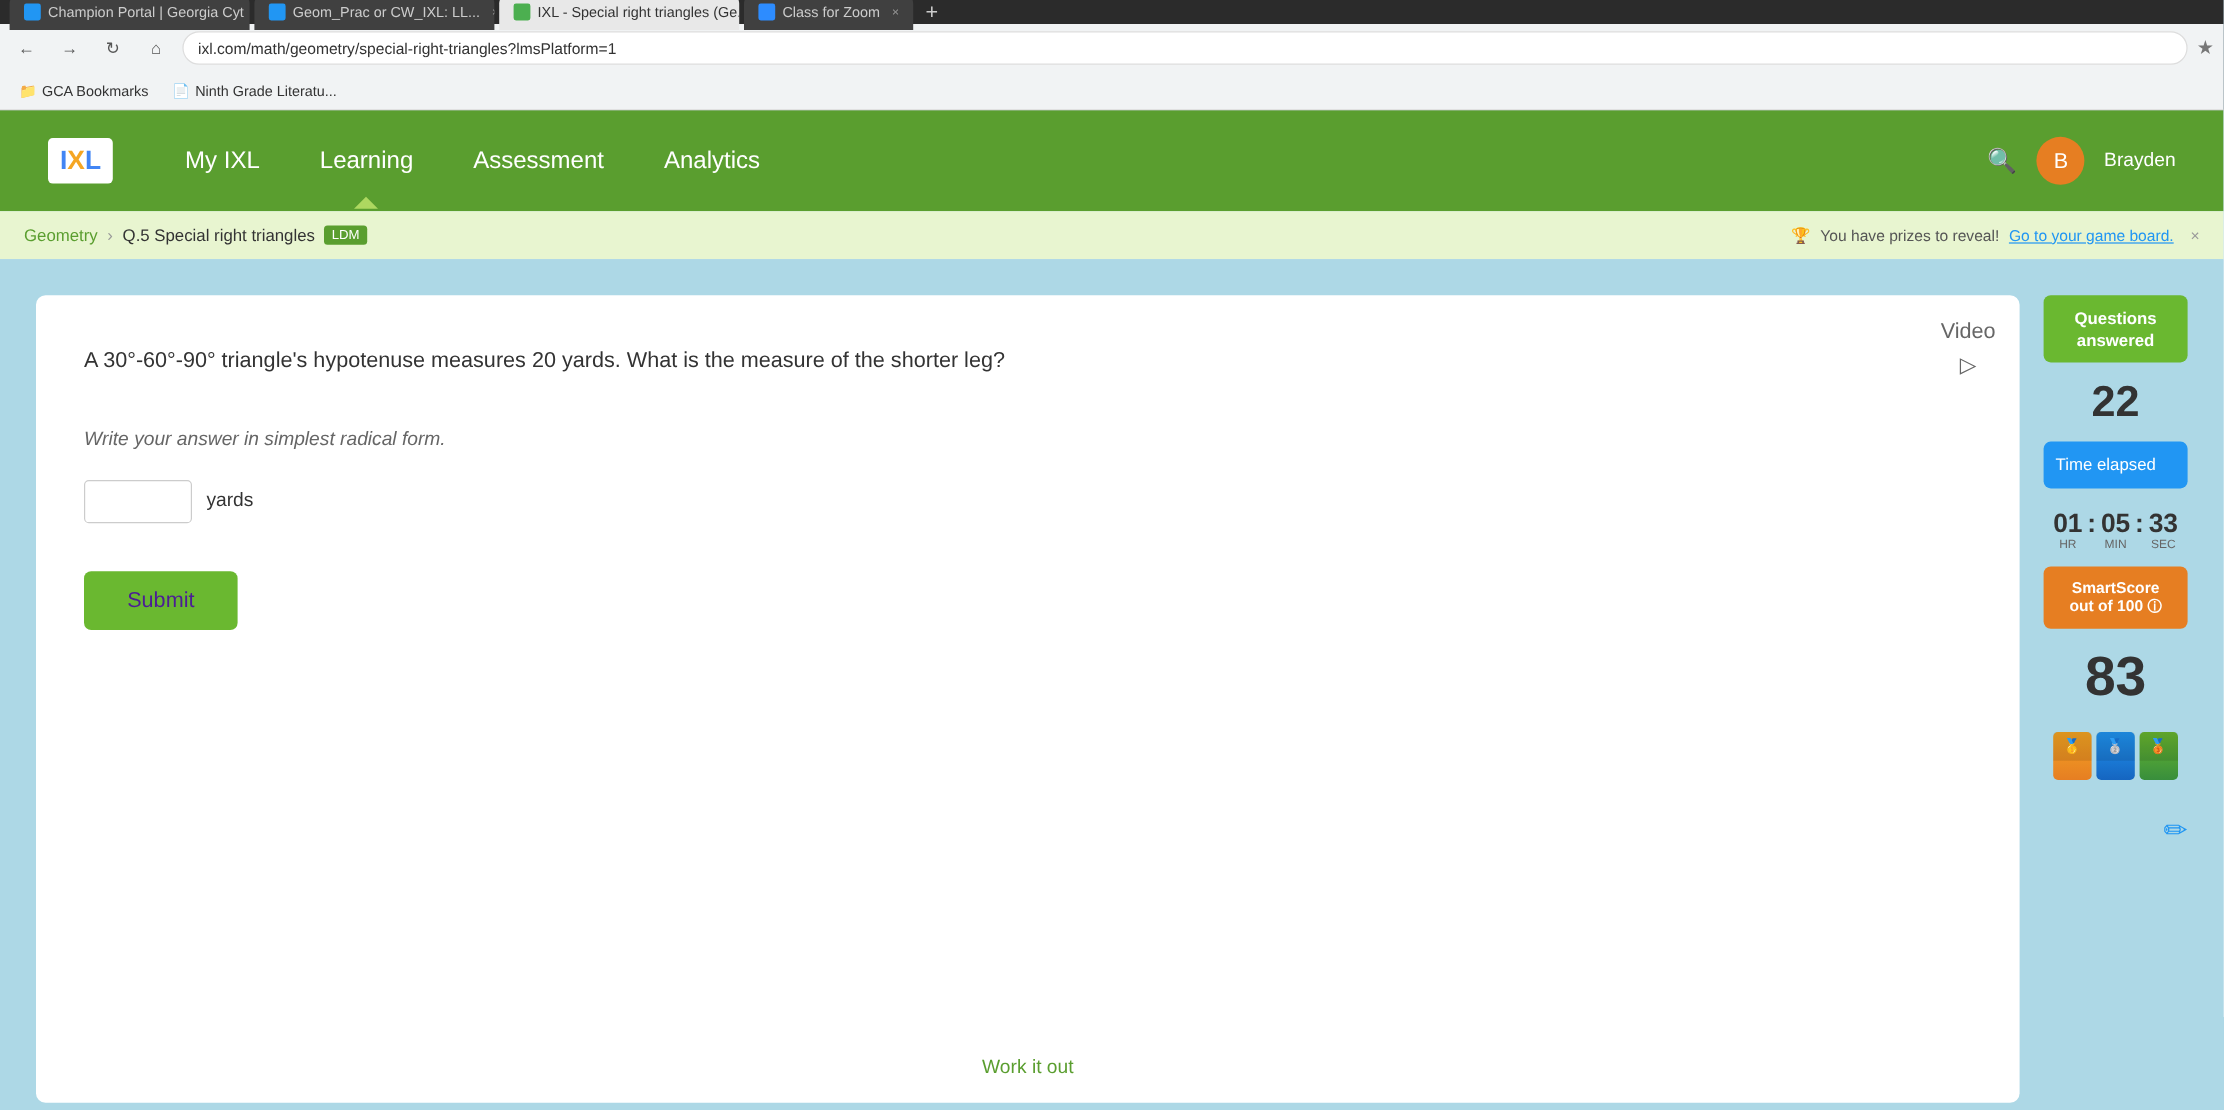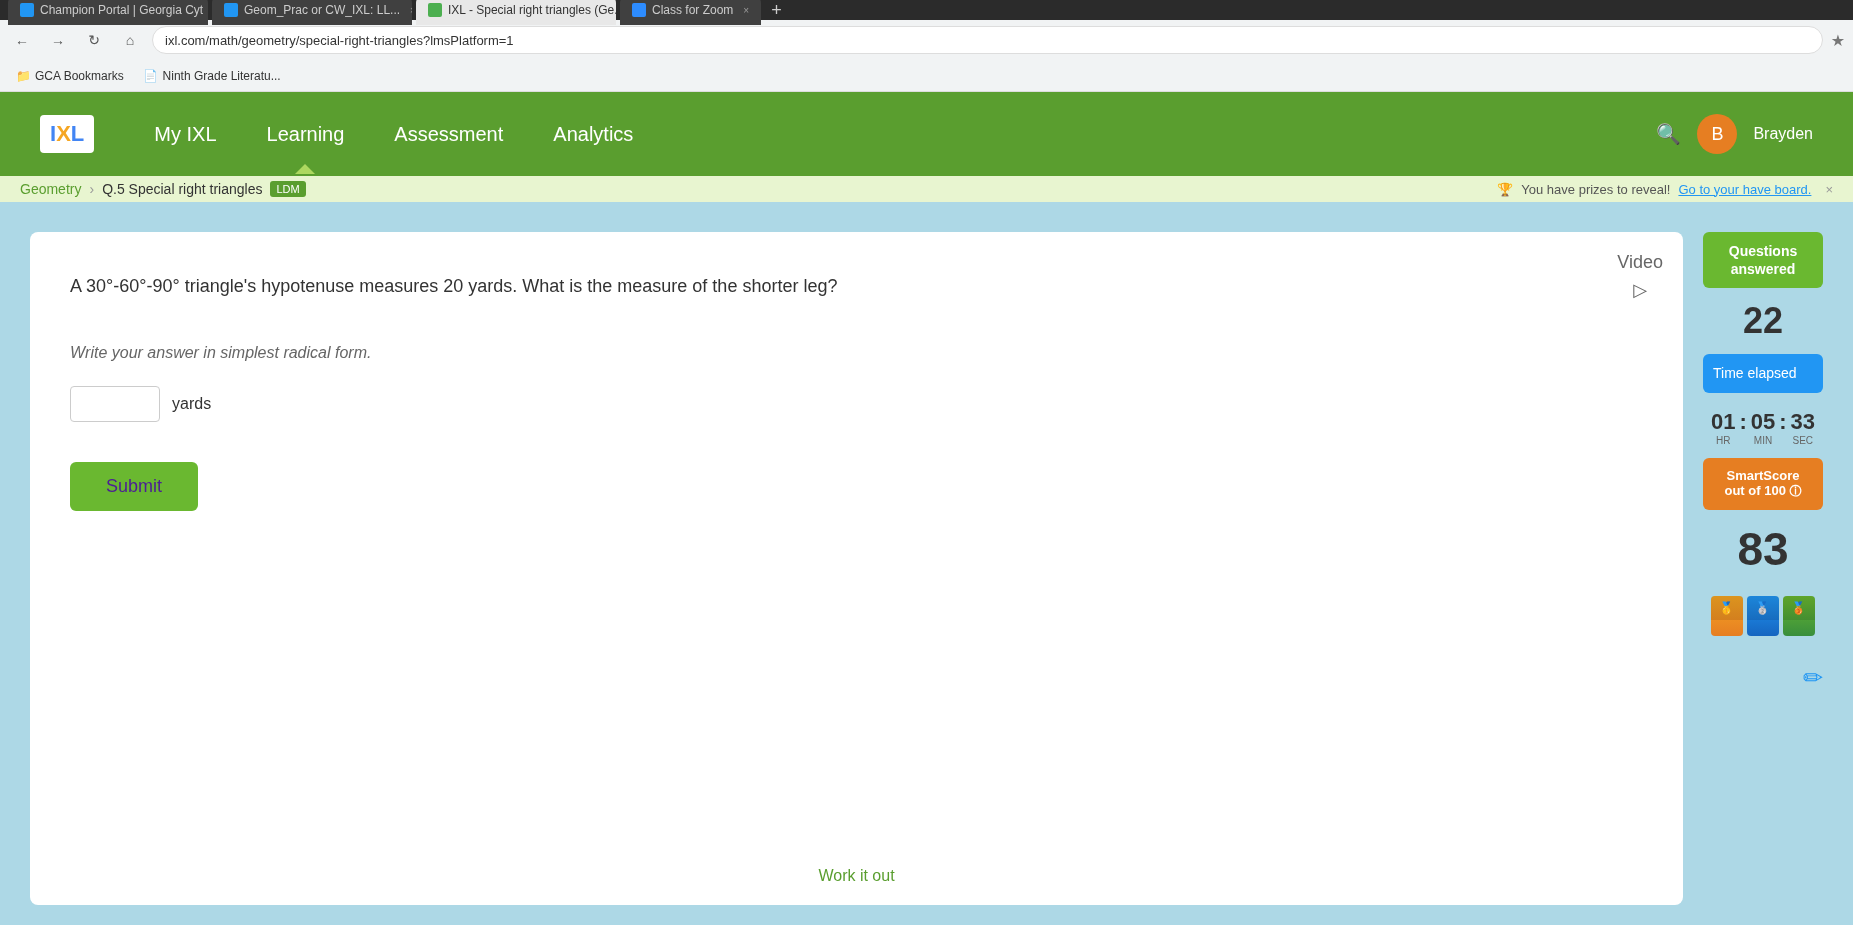--- a/index.html
+++ b/index.html
@@ -181,21 +181,21 @@
       font-size: 18px;
     }
     .user-name {
       color: white;
       font-size: 16px;
     }
 
     
     .breadcrumb-bar {
       background: #e8f5d0;
-      height: 26px;
+      height: 40px;
       display: flex;
       align-items: center;
       padding: 0 20px;
       font-size: 14px;
       color: #555;
     }
     .breadcrumb-link {
       color: #5a9e2f;
       cursor: pointer;
       text-decoration: none;
@@ -473,21 +473,21 @@
 </div>
 
 <div class="breadcrumb-bar">
   <a class="breadcrumb-link">Geometry</a>
   <span class="breadcrumb-arrow">›</span>
   <span class="breadcrumb-current">Q.5 Special right triangles</span>
   <span class="breadcrumb-badge">LDM</span>
   <div class="prize-banner">
     <span>🏆</span>
     <span>You have prizes to reveal!</span>
-    <a>Go to your have board.</a>
+    <a>Go to your game board.</a>
     <span class="prize-close">×</span>
   </div>
 </div>
 
 <div class="main-content">
   <div class="question-panel">
     <div class="video-btn">
       <span>Video</span>
       <span>▷</span>
     </div>

